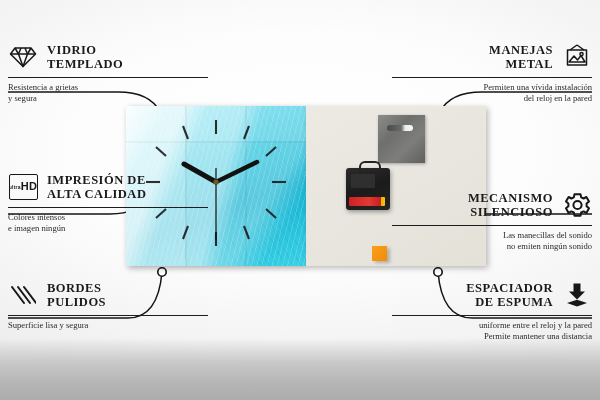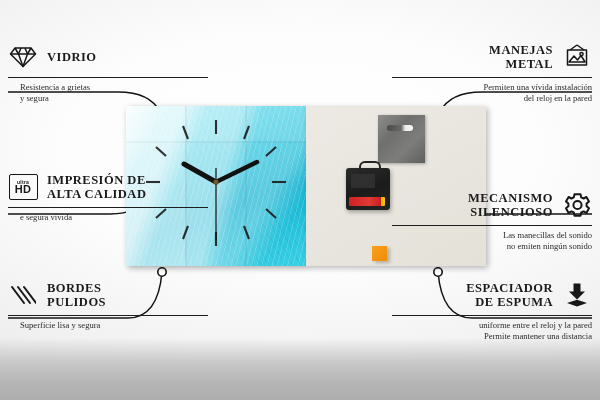--- a/index.html
+++ b/index.html
@@ -69,40 +69,38 @@
     height: 1px;
     background: #1d1d1d;
     margin-top: 3px;
     margin-bottom: 4px;
   }
   .desc {
     font-family: "Liberation Serif", serif;
     font-size: 8.6px;
     line-height: 1.33;
     color: #2b2b2b;
-    margin-left: 12px;
   }
   .icon {
     flex: 0 0 auto;
     width: 30px;
     height: 30px;
     display: flex;
     align-items: center;
     justify-content: center;
     color: #171717;
   }
 
   
   .hdbox {
     width: 27px;
     height: 24px;
     border: 1.4px solid #171717;
     border-radius: 2px;
     display: flex;
-    flex-direction: column;
     align-items: center;
     justify-content: center;
     line-height: 1;
   }
   .hdbox .u {
     font-family: "Liberation Sans", sans-serif;
     font-size: 5px;
     font-weight: bold;
     letter-spacing: .2px;
   }
@@ -290,20 +288,21 @@
             <path d="M6 3 L22 3 L26.5 9 L14 21.5 L1.5 9 Z"></path>
             <path d="M1.5 9 L26.5 9"></path>
             <path d="M6 3 L9.5 9 L14 21.5 L18.5 9 L22 3"></path>
             <path d="M9.5 9 L12 3"></path>
               <path d="M18.5 9 L16 3"></path>
           </g>
         </svg>
       </div>
       <div>
         <div class="title">VIDRIO</div>
+        <div class="title">TEMPLADO</div>
       </div>
     </div>
     <div class="rule"></div>
     <div class="desc">Resistencia a grietas</div>
     <div class="desc">y segura</div>
   </div>
 
   <div class="feature left" style="top:170px">
     <div class="head">
       <div class="icon">
@@ -311,21 +310,22 @@
           <span class="u">ultra</span>
           <span class="h">HD</span>
         </div>
       </div>
       <div>
         <div class="title">IMPRESIÓN DE</div>
         <div class="title">ALTA CALIDAD</div>
       </div>
     </div>
     <div class="rule"></div>
-    <div class="desc">e segura vívida</div>
+    <div class="desc">Colores intensos</div>
+    <div class="desc">e imagen ningún</div>
   </div>
 
   <div class="feature left" style="top:278px">
     <div class="head">
       <div class="icon">
         <svg width="26" height="22" viewBox="0 0 26 22">
           <g fill="none" stroke="currentColor" stroke-width="2" stroke-linecap="round">
             <path d="M2 3 L14 19"></path>
               <path d="M8 3 L20 19"></path>
               <path d="M14 3 L26 19"></path>

